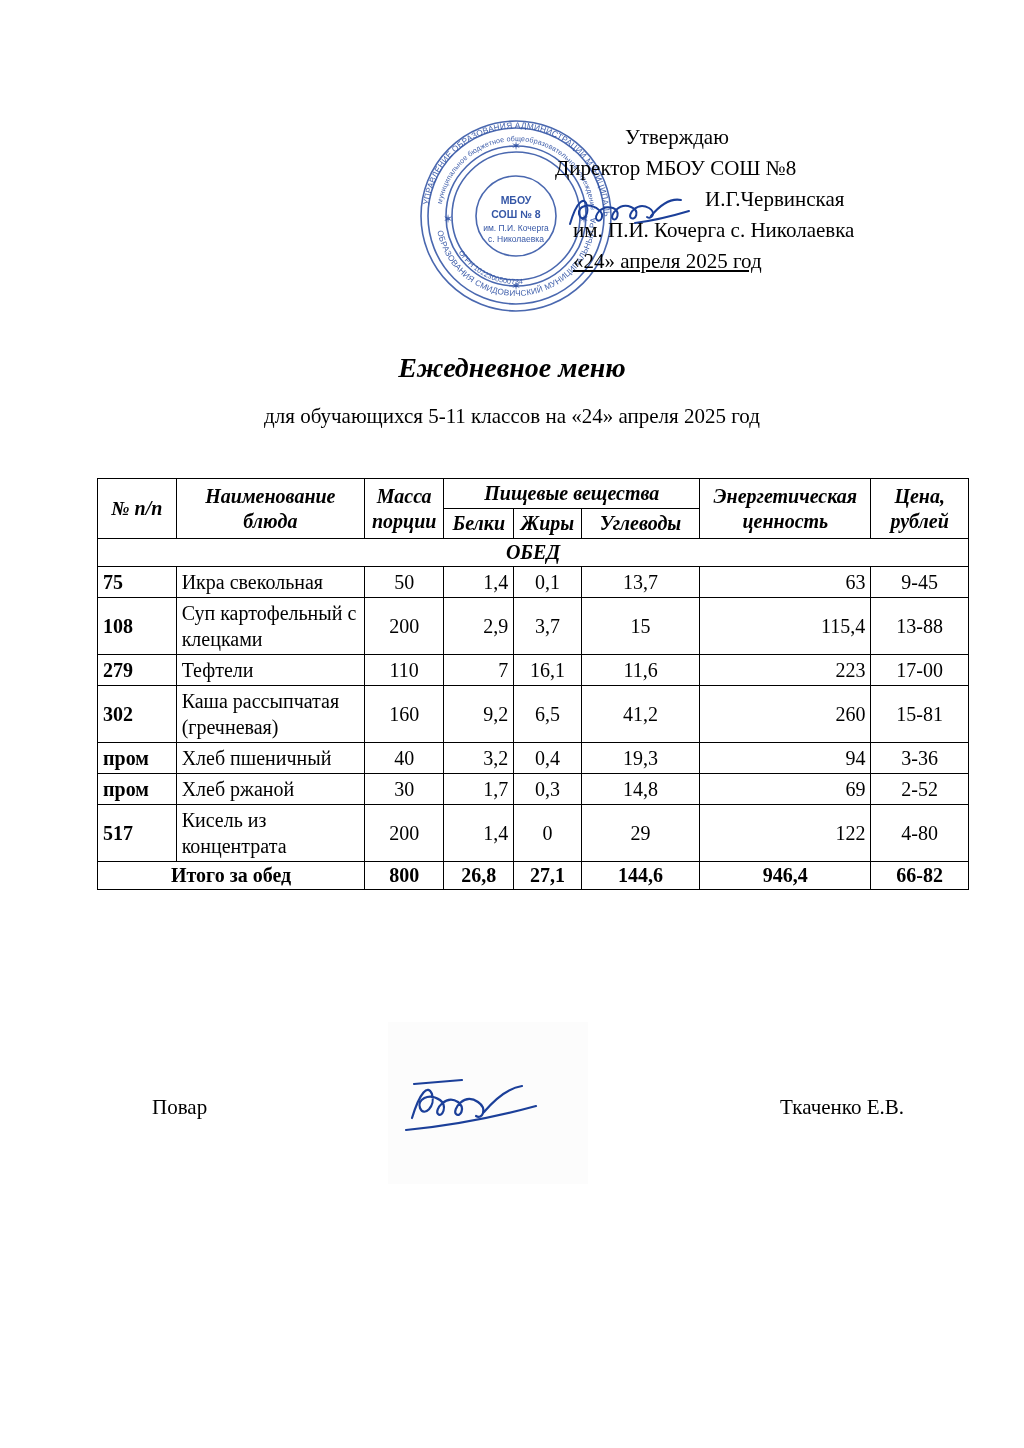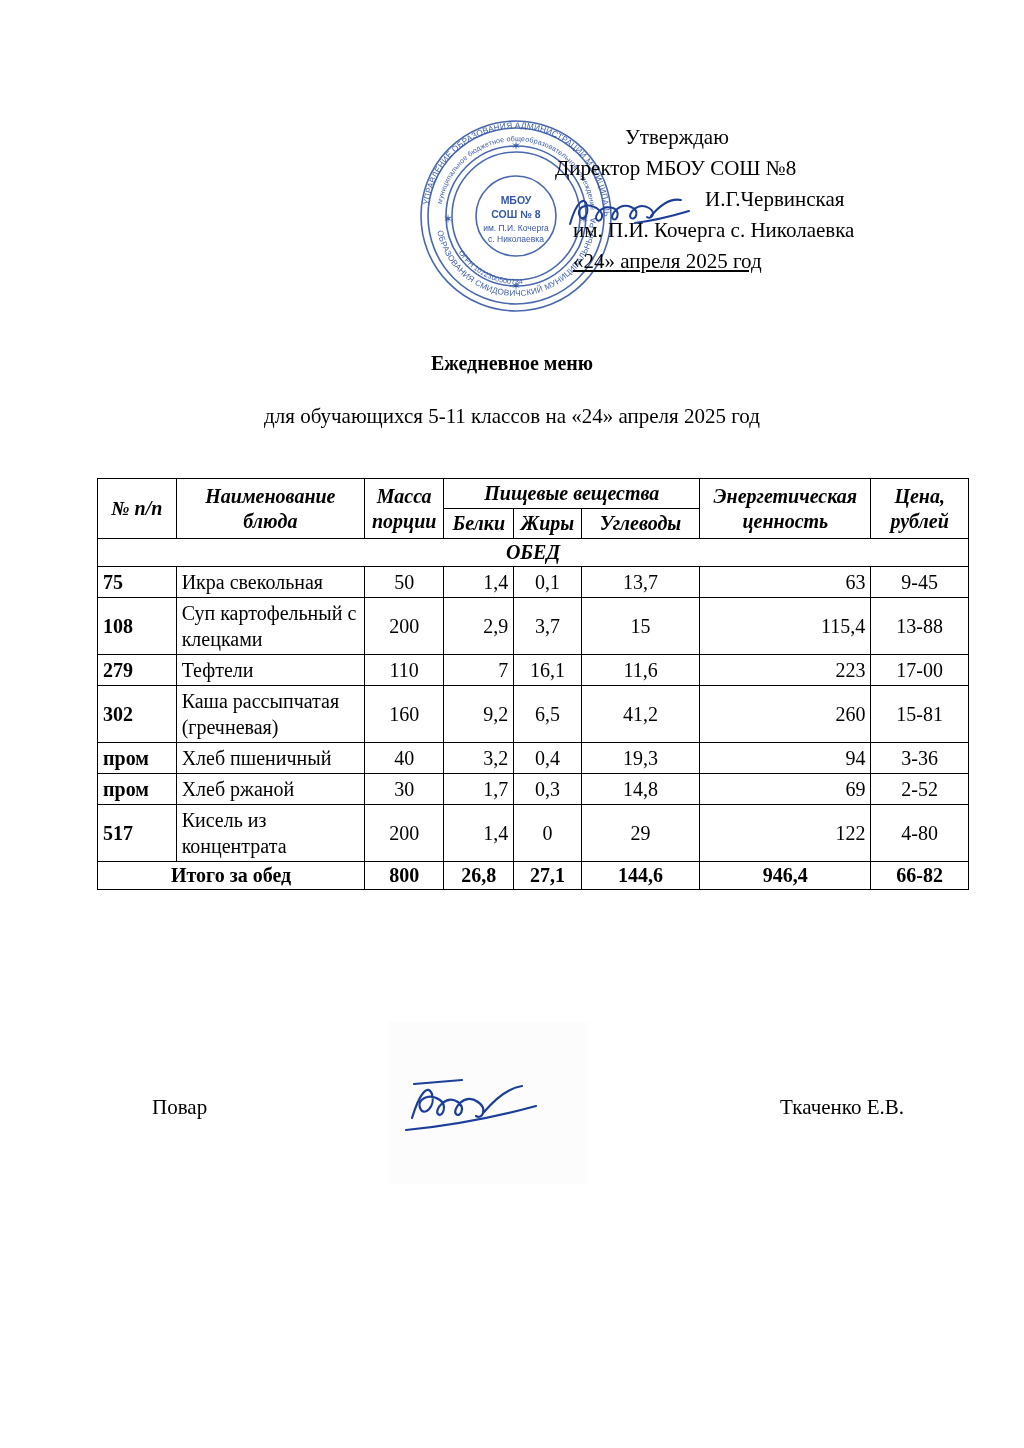--- a/index.html
+++ b/index.html
@@ -72,22 +72,23 @@
     pointer-events: none;
   }
 
   
   .doc-title {
     position: absolute;
     left: 0;
     top: 352px;
     width: 1024px;
     text-align: center;
-    font-size: 20px;
+    font-size: 28px;
     font-weight: bold;
+    font-style: italic;
   }
   .doc-subtitle {
     position: absolute;
     left: 0;
     top: 404px;
     width: 1024px;
     text-align: center;
     font-size: 21px;
   }
 

